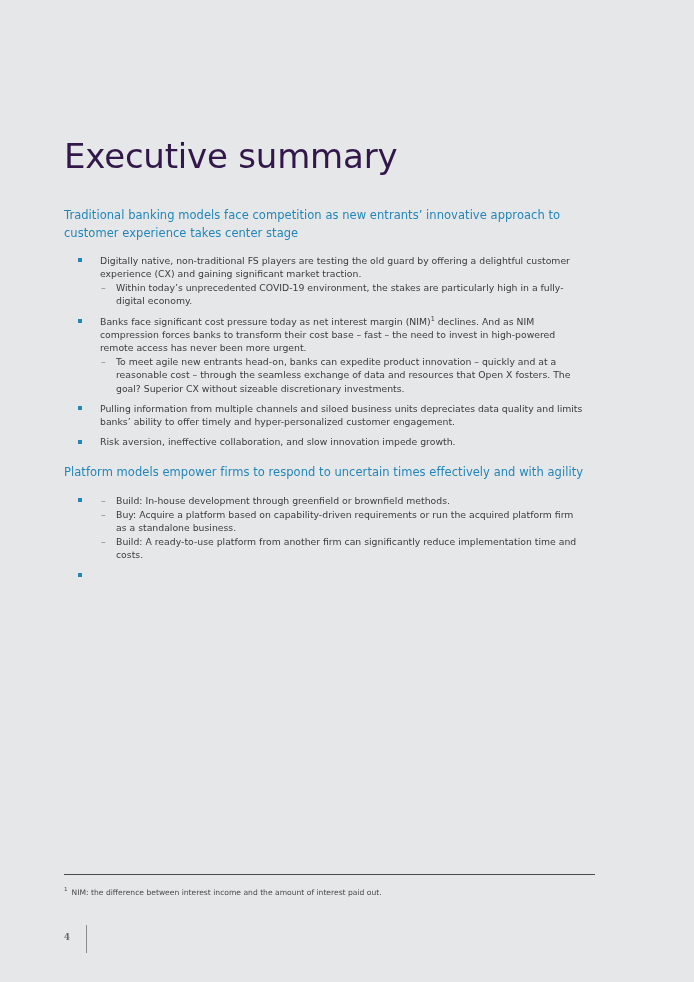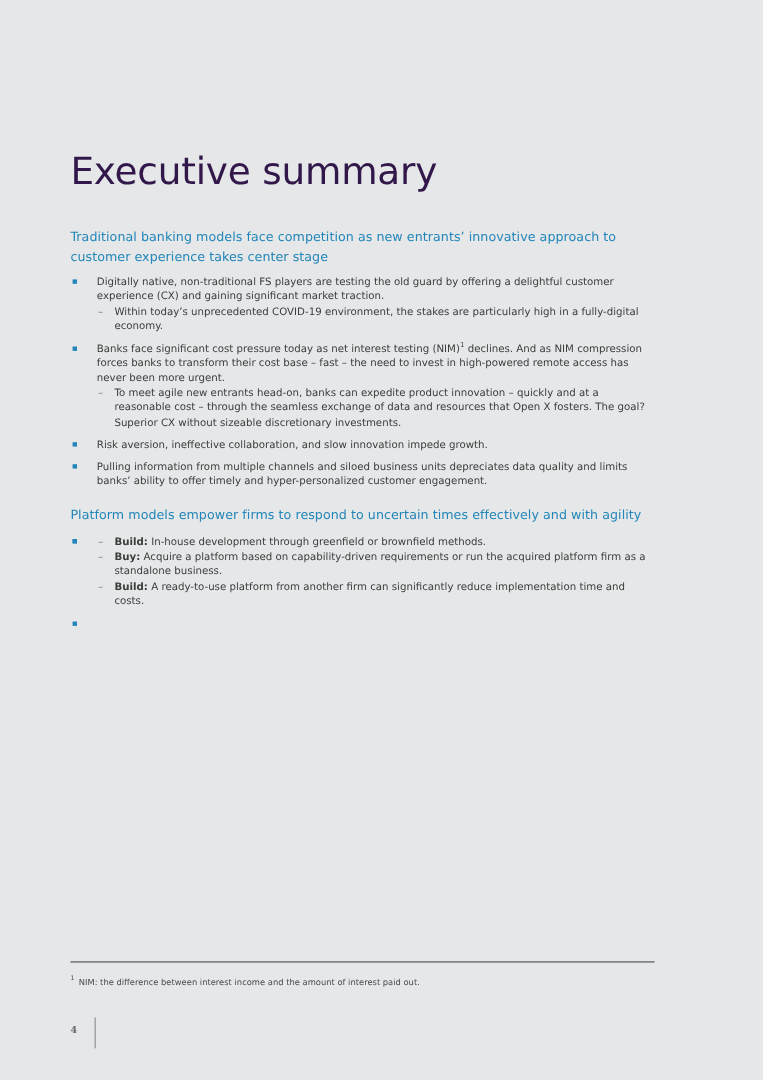--- a/index.html
+++ b/index.html
@@ -45,21 +45,21 @@
     font-weight: normal;
     line-height: 1.5;
     margin: 0 0 8px 0;
     letter-spacing: 0.05px;
   }
   .section-2 .section-heading {
     margin-top: 16px;
   }
   ul.bullets {
     list-style: none;
-    margin: 0;
+    margin: 12px;
     padding: 0;
   }
   li.bullet {
     position: relative;
     padding-left: 24px;
     font-size: 9.3px;
     line-height: 1.42;
     color: #3c3c3c;
     margin-bottom: 7px;
   }
@@ -87,21 +87,21 @@
   }
   li.subbullet > .dash-marker {
     position: absolute;
     left: 1px;
     top: 0;
     color: #7a7a7a;
     font-size: 9.3px;
     line-height: 1.42;
   }
   .sub-term {
-    font-weight: bold;
+    font-weight: normal;
     color: #3c3c3c;
   }
   sup {
     font-size: 6.4px;
     vertical-align: super;
     line-height: 0;
   }
   .footnote-rule {
     position: absolute;
     left: 64px;
@@ -161,37 +161,37 @@
           <ul class="subbullets">
             <li class="subbullet">
               <span class="dash-marker">–</span>
               <span>Within today’s unprecedented COVID-19 environment, the stakes are particularly high in a fully-digital economy.</span>
             </li>
           </ul>
         </li>
 
         <li class="bullet">
           <span class="bullet-marker"></span>
-          <span>Banks face significant cost pressure today as net interest testing (NIM)</span><sup>1</sup><span> declines. And as NIM compression forces banks to transform their cost base – fast – the need to invest in high-powered remote access has never been more urgent.</span>
+          <span>Banks face significant cost pressure today as net interest margin (NIM)</span><sup>1</sup><span> declines. And as NIM compression forces banks to transform their cost base – fast – the need to invest in high-powered remote access has never been more urgent.</span>
           <ul class="subbullets">
             <li class="subbullet">
               <span class="dash-marker">–</span>
               <span>To meet agile new entrants head-on, banks can expedite product innovation – quickly and at a reasonable cost – through the seamless exchange of data and resources that Open X fosters. The goal? Superior CX without sizeable discretionary investments.</span>
             </li>
           </ul>
         </li>
 
         <li class="bullet">
           <span class="bullet-marker"></span>
+          <span>Pulling information from multiple channels and siloed business units depreciates data quality and limits banks’ ability to offer timely and hyper-personalized customer engagement.</span>
+        </li>
+
+        <li class="bullet">
+          <span class="bullet-marker"></span>
           <span>Risk aversion, ineffective collaboration, and slow innovation impede growth.</span>
-        </li>
-
-        <li class="bullet">
-          <span class="bullet-marker"></span>
-          <span>Pulling information from multiple channels and siloed business units depreciates data quality and limits banks’ ability to offer timely and hyper-personalized customer engagement.</span>
         </li>
 
       </ul>
     </div>
 
     <div class="section section-2">
       <div class="section-heading">Platform models empower firms to respond to uncertain times effectively and with agility</div>
 
       <ul class="bullets">
 

